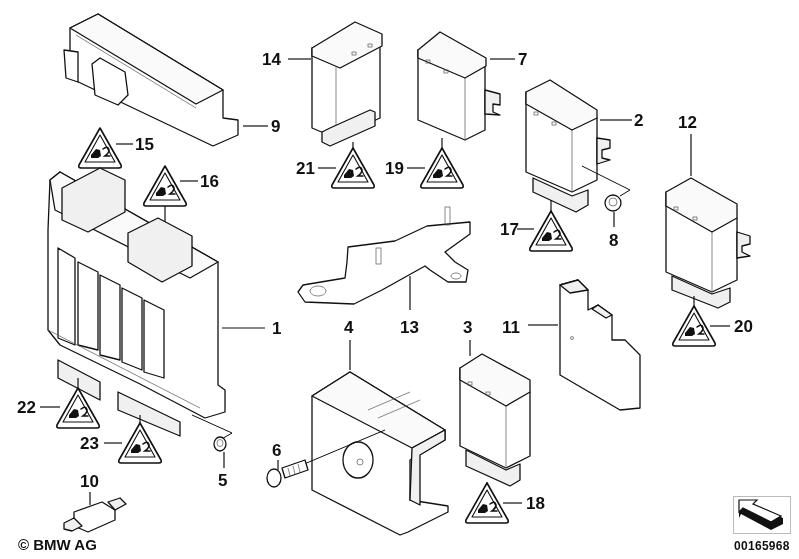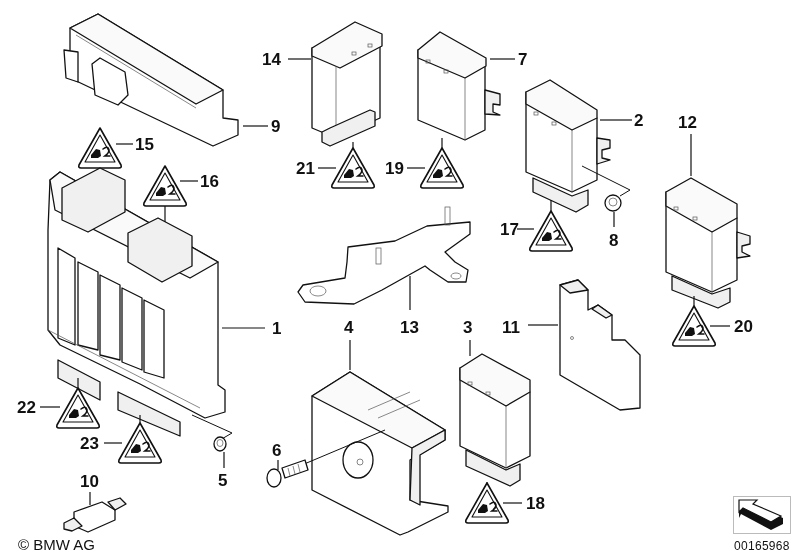--- a/index.html
+++ b/index.html
@@ -9,22 +9,22 @@
   .side{fill:#f0f0f0;stroke:#111;stroke-width:1.3;stroke-linejoin:round;}
   .top{fill:#fafafa;stroke:#111;stroke-width:1.3;stroke-linejoin:round;}
   .thin{fill:none;stroke:#555;stroke-width:0.7;}
   .leader{stroke:#111;stroke-width:1.2;fill:none;}
   .dash{stroke:#111;stroke-width:1;fill:none;}
   .callout{font-family:"Liberation Sans",sans-serif;font-weight:bold;font-size:17px;fill:#111;}
   .tri-o{fill:#fff;stroke:#111;stroke-width:1.6;stroke-linejoin:round;}
   .tri-i{fill:none;stroke:#111;stroke-width:1.1;stroke-linejoin:round;}
   .glyph{fill:none;stroke:#111;stroke-width:1.6;stroke-linecap:round;}
   .glyph-f{fill:#111;}
-  .copyright{position:absolute;left:18px;top:536px;font-size:15px;color:#111;}
-  .docnum{position:absolute;left:734px;top:539px;font-size:12px;color:#111;letter-spacing:0.3px;}
+  .copyright{position:absolute;left:18px;top:536px;font-size:15px;color:#111;font-weight:bold;}
+  .docnum{position:absolute;left:734px;top:539px;font-size:12px;color:#111;letter-spacing:0.3px;font-weight:bold;}
   .navbtn{position:absolute;left:733px;top:496px;width:58px;height:38px;}
 </style>
 </head>
 <body>
 
 <svg id="diagram" viewBox="0 0 799 559" xmlns="http://www.w3.org/2000/svg">
   <defs>
     <g id="warn">
       <path class="tri-o" d="M0,-22 L21,15 Q22,18 19,18 L-19,18 Q-22,18 -21,15 Z"></path>
       <path class="tri-i" d="M0,-15 L15,12 L-15,12 Z"></path>

